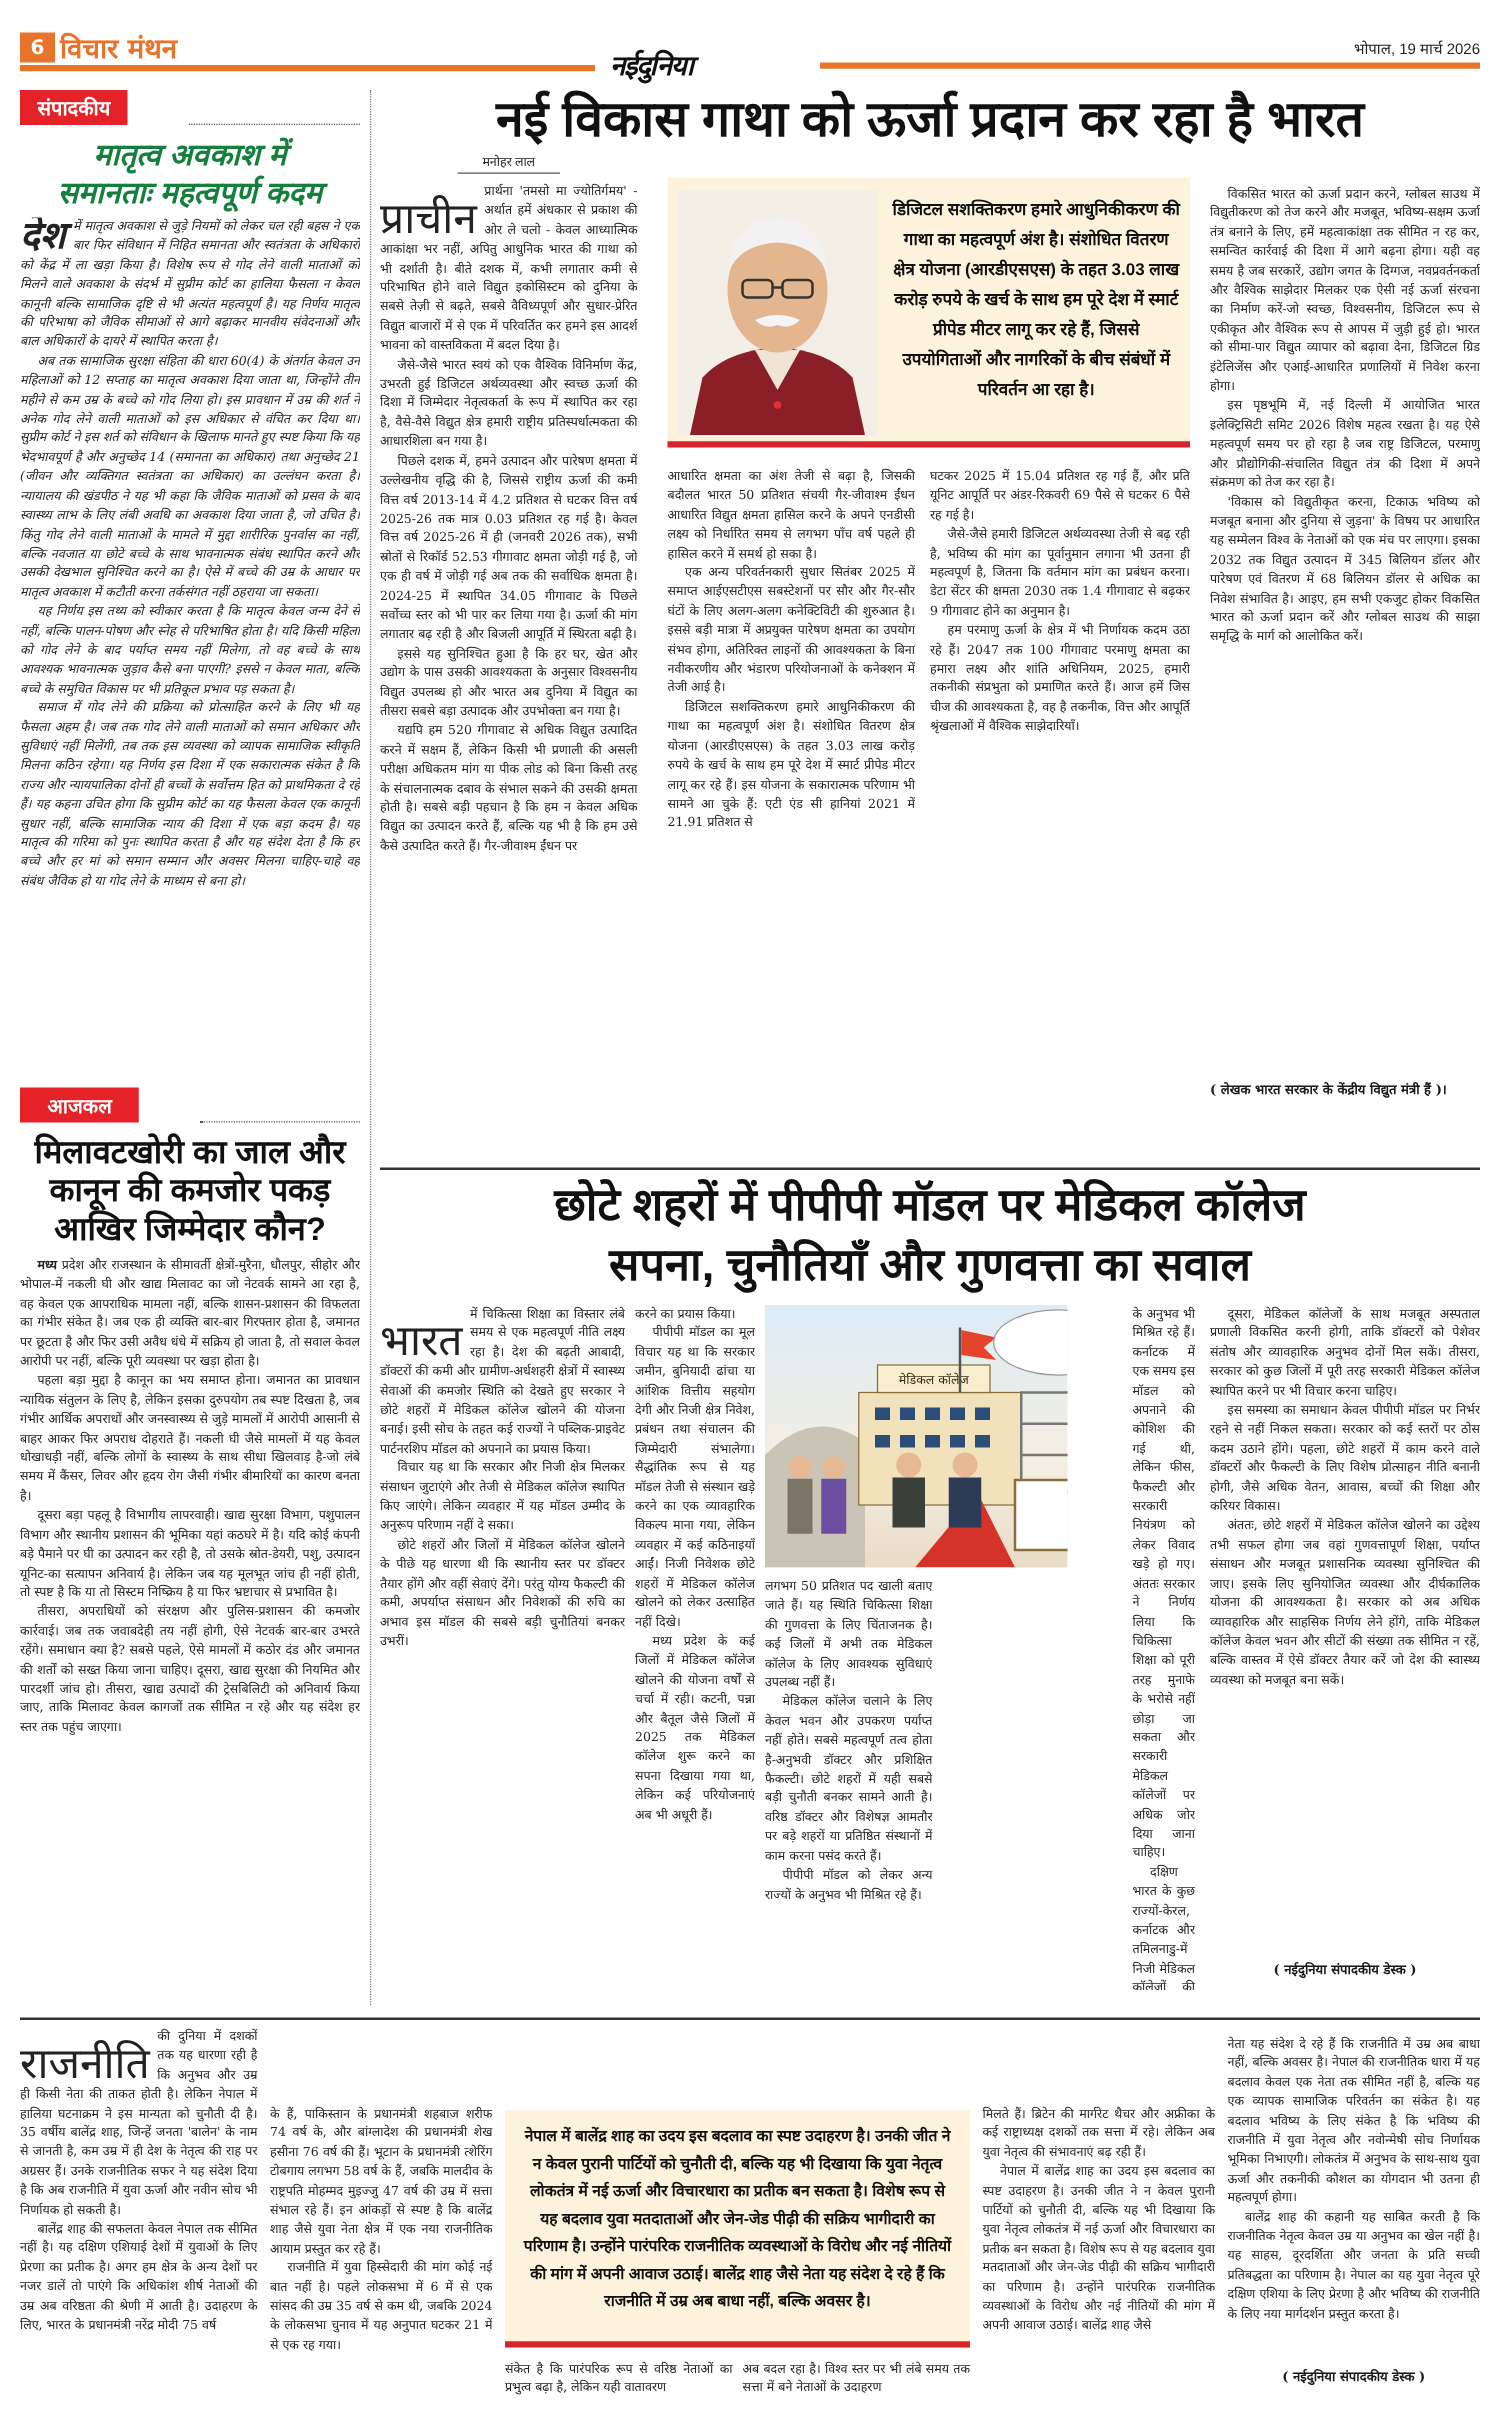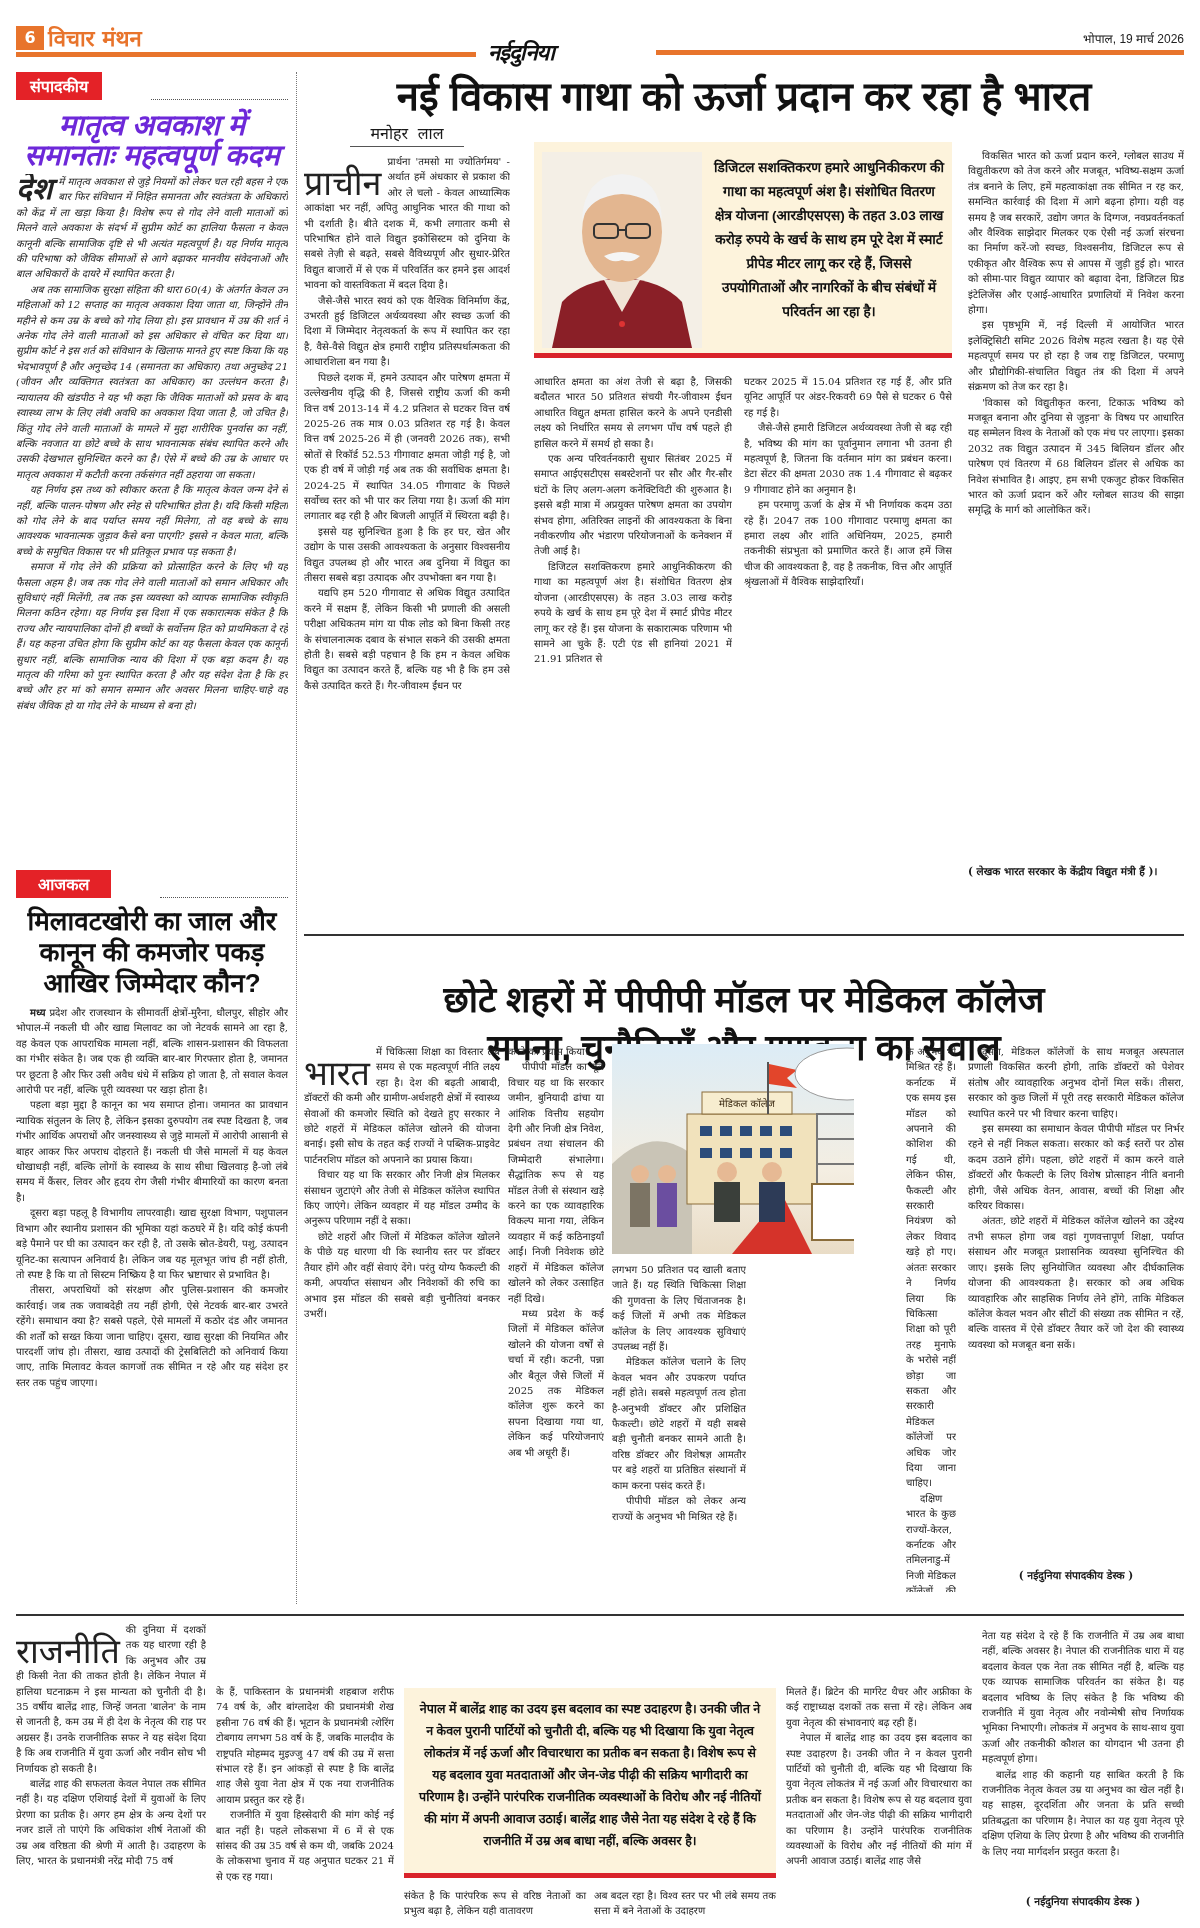--- a/index.html
+++ b/index.html
@@ -23,26 +23,26 @@
   .col { position: absolute; }
   .vline { position: absolute; border-left: 1px dotted #777; }
   .hrule { position: absolute; height: 2px; background: #333; }
 
   .body-text { font-family: "DejaVu Serif", serif; font-size: 10px; line-height: 15.4px; text-align: justify; color: #222; }
   .body-text.italic { font-style: italic; }
   .body-text p { text-indent: 14px; }
   .dropcap { float: left; font-family: "Liberation Sans", sans-serif; font-weight: bold; font-size: 30px; line-height: 30px; margin-right: 6px; margin-top: 0; }
   .dropcap.thin { font-weight: normal; font-size: 34px; line-height: 32px; margin-top: 13px; }
 
-  .headline-small { font-family: "Liberation Sans", sans-serif; font-weight: bold; font-style: italic; font-size: 29px; line-height: 30px; text-align: center; color: #6d28d9; }
+  .headline-small { font-family: "Liberation Sans", sans-serif; font-weight: bold; font-style: italic; font-size: 24px; line-height: 30px; text-align: center; color: #15803d; }
   .headline-black { font-family: "Liberation Sans", sans-serif; font-weight: bold; font-size: 26px; line-height: 31px; text-align: center; color: #111; }
   .headline-big { font-family: "Liberation Sans", sans-serif; font-weight: bold; font-size: 40px; line-height: 48px; text-align: center; color: #111; white-space: nowrap; }
-  .headline-medium { font-family: "Liberation Sans", sans-serif; font-weight: bold; font-size: 36px; line-height: 48px; text-align: center; color: #111; white-space: nowrap; margin-top: 36px; }
-
-  .byline { text-align: center; font-size: 16px; font-family: Liberation Mono, monospace; }
+  .headline-medium { font-family: "Liberation Sans", sans-serif; font-weight: bold; font-size: 36px; line-height: 48px; text-align: center; color: #111; white-space: nowrap; }
+
+  .byline { text-align: center; font-size: 10px; font-family: Liberation Serif, serif; }
   .byline span { border-bottom: 1px solid #555; padding: 0 20px 2px; }
 
   .pull-box { position: absolute; background: #fdf3dc; border-bottom: 5px solid #d9232a; }
   .pull-text { font-family: "Liberation Sans", sans-serif; font-weight: bold; text-align: center; color: #111; }
 
   .credit { font-family: "DejaVu Serif", serif; font-weight: bold; font-size: 10.5px; text-align: center; margin-top: 4px; }
 
   .portrait { position: absolute; background: #f7f1e8; overflow: hidden; }
   .cartoon { position: absolute; background: linear-gradient(#dcecf6, #f4eee2 60%, #e9dcc6); overflow: hidden; }
 </style>

